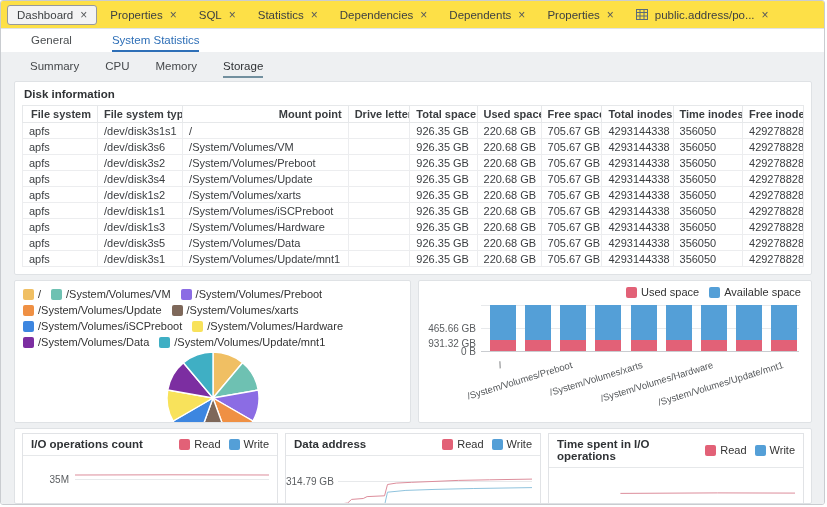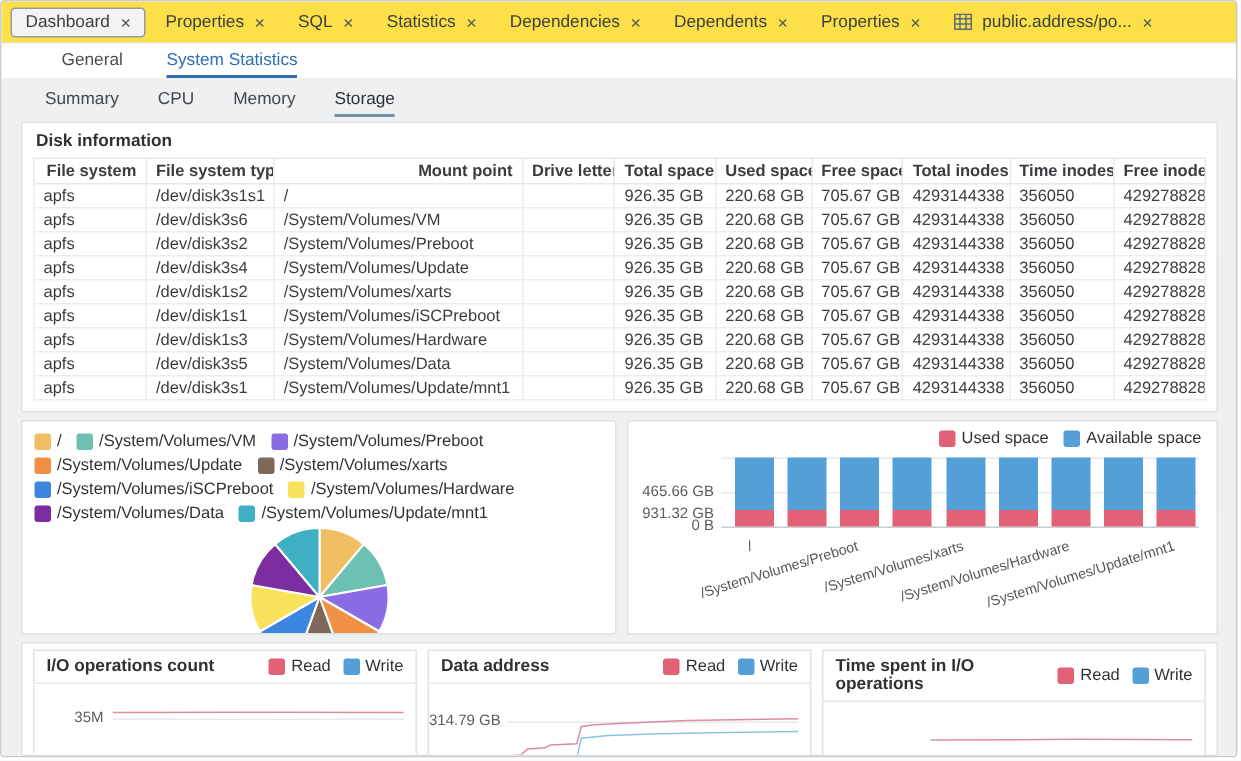--- a/index.html
+++ b/index.html
@@ -10,21 +10,21 @@
   }
   
   .tabbar { display: flex; align-items: center; height: 28px; flex: 0 0 28px;
     border-bottom: 1px solid #e0e3e6; background: #fde047; padding-left: 6px; gap: 4px; }
   .tab { display: flex; align-items: center; gap: 7px; padding: 3px 9px;
     font-size: 11.5px; color: #3c3f42; white-space: nowrap; cursor: default; }
   .tab.active { border: 1px solid #97999c; border-radius: 3px; background: #f3f3f4; }
   .tab .close { font-size: 12px; color: #55585b; line-height: 1; }
   .tab svg { display: block; }
   
-  .navtabs { display: flex; gap: 29px; padding-left: 40px; height: 23px; flex: 0 0 23px;
+  .navtabs { display: flex; gap: 40px; padding-left: 30px; height: 23px; flex: 0 0 23px;
     align-items: flex-end; background: #fff; }
   .navtab { font-size: 11.5px; color: #4b4e51; padding-bottom: 4px; border-bottom: 2px solid transparent; }
   .navtab.active { color: #2e6fb7; border-bottom-color: #2e6fb7; }
   
   .stattabs { display: flex; gap: 26px; padding-left: 29px; height: 26px; flex: 0 0 26px;
     align-items: flex-end; background: #eef0f2; }
   .stattab { font-size: 11.5px; color: #45484b; padding-bottom: 4px; border-bottom: 2px solid transparent; }
   .stattab.active { color: #2f3235; border-bottom-color: #72909f; }
   
   .content { flex: 1; background: #eef0f2; padding: 3px 12px 0 13px;

